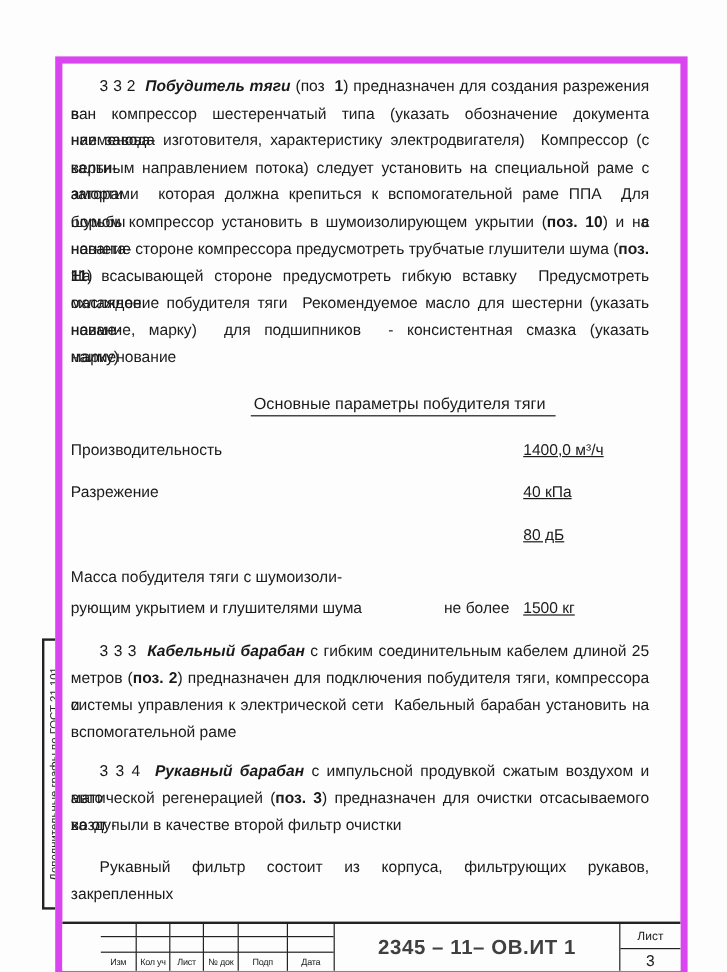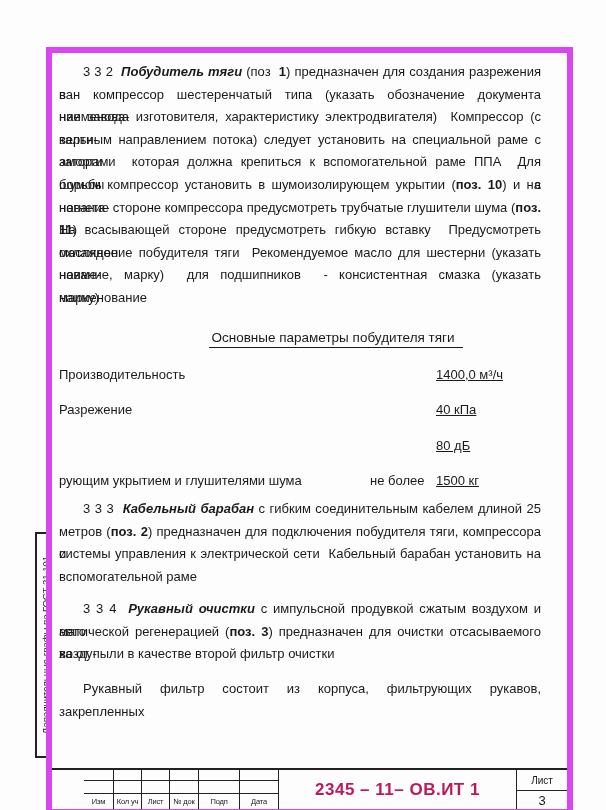--- a/index.html
+++ b/index.html
@@ -66,21 +66,21 @@
     padding-left:32px;
   }
   .rt-cell{border-right:1px solid #222;border-bottom:1px solid #222;}
   .rt-cell:nth-child(6n){border-right:none;}
   .rt-cell.r2{
     border-bottom:none;font-size:7.5px;letter-spacing:-0.2px;
     display:flex;align-items:center;justify-content:center;color:#1a1a1a;
   }
   .doc-cell{
     flex:1;display:flex;align-items:center;justify-content:center;
-    font-weight:bold;font-size:17px;letter-spacing:0.5px;color:#be185d;
+    font-weight:bold;font-size:17px;letter-spacing:0.5px;color:#404040;
   }
   .sheet-cell{width:50px;border-left:1.6px solid #222;display:flex;flex-direction:column;}
   .sheet-label{
     height:20px;border-bottom:1px solid #222;
     display:flex;align-items:center;justify-content:center;font-size:10px;
   }
   .sheet-number{flex:1;display:flex;align-items:center;justify-content:center;font-size:13px;}
 </style>
 </head>
 <body>
@@ -105,30 +105,31 @@
           <div class="line just" data-name="text-line"><span class="s-n">На всасывающей стороне предусмотреть гибкую вставку  Предусмотреть масляное</span></div>
           <div class="line just" data-name="text-line"><span class="s-n">охлаждение побудителя тяги  Рекомендуемое масло для шестерни (указать наиме-</span></div>
           <div class="line just" data-name="text-line"><span class="s-n">нование, марку)  для подшипников  - консистентная смазка (указать наименование</span></div>
           <div class="line" data-name="text-line"><span class="s-n">марку)</span></div>
         </div>
         <div class="block heading" data-name="params-heading"><span class="heading-text" data-name="section-heading">Основные параметры побудителя тяги</span></div>
         <div class="block params" data-name="params-list">
           <div class="param-row" data-name="param-row"><span class="p-label" data-name="param-label">Производительность</span><span class="p-value" data-name="param-value">1400,0 м³/ч</span></div>
           <div class="param-row" data-name="param-row"><span class="p-label" data-name="param-label">Разрежение</span><span class="p-value" data-name="param-value">40 кПа</span></div>
           <div class="param-row" data-name="param-row"><span class="p-value" data-name="param-value">80 дБ</span></div>
+          <div class="param-row" data-name="param-row"><span class="p-label" data-name="param-label">Масса побудителя тяги с шумоизоли-</span></div>
           <div class="param-row" data-name="param-row"><span class="p-label" data-name="param-label">рующим  укрытием и глушителями шума</span><span class="p-qual" data-name="param-qualifier">не более</span><span class="p-value" data-name="param-value">1500 кг</span></div>
         </div>
         <div class="block para" data-name="para-3-3-3">
           <div class="line just ind" data-name="text-line"><span class="s-n">3 3 3  </span><span class="s-bi">Кабельный барабан</span><span class="s-n"> с гибким соединительным кабелем длиной 25</span></div>
           <div class="line just" data-name="text-line"><span class="s-n">метров (</span><span class="s-b">поз. 2</span><span class="s-n">) предназначен для подключения побудителя тяги, компрессора и</span></div>
           <div class="line just" data-name="text-line"><span class="s-n">системы управления к электрической сети  Кабельный барабан установить на</span></div>
           <div class="line" data-name="text-line"><span class="s-n">вспомогательной раме</span></div>
         </div>
         <div class="block para" data-name="para-3-3-4">
-          <div class="line just ind" data-name="text-line"><span class="s-n">3 3 4  </span><span class="s-bi">Рукавный очистки</span><span class="s-n"> с импульсной продувкой сжатым воздухом и авто</span></div>
+          <div class="line just ind" data-name="text-line"><span class="s-n">3 3 4  </span><span class="s-bi">Рукавный барабан</span><span class="s-n"> с импульсной продувкой сжатым воздухом и авто</span></div>
           <div class="line just" data-name="text-line"><span class="s-n">матической регенерацией (</span><span class="s-b">поз. 3</span><span class="s-n">) предназначен для очистки отсасываемого возду-</span></div>
           <div class="line" data-name="text-line"><span class="s-n">ха от пыли в качестве второй фильтр очистки</span></div>
         </div>
         <div class="block para" data-name="para-closing">
           <div class="line just ind" data-name="text-line"><span class="s-n">Рукавный фильтр состоит из корпуса, фильтрующих рукавов, закрепленных</span></div>
         </div>
       </div>
 
     <div class="titleblock" data-name="title-block">
       <div class="rev-table" data-name="revision-table">

